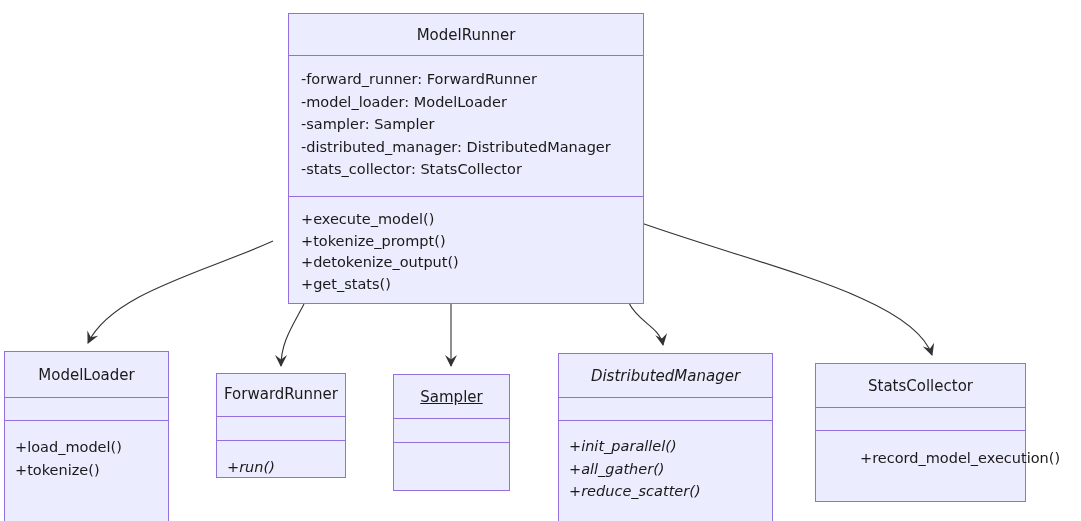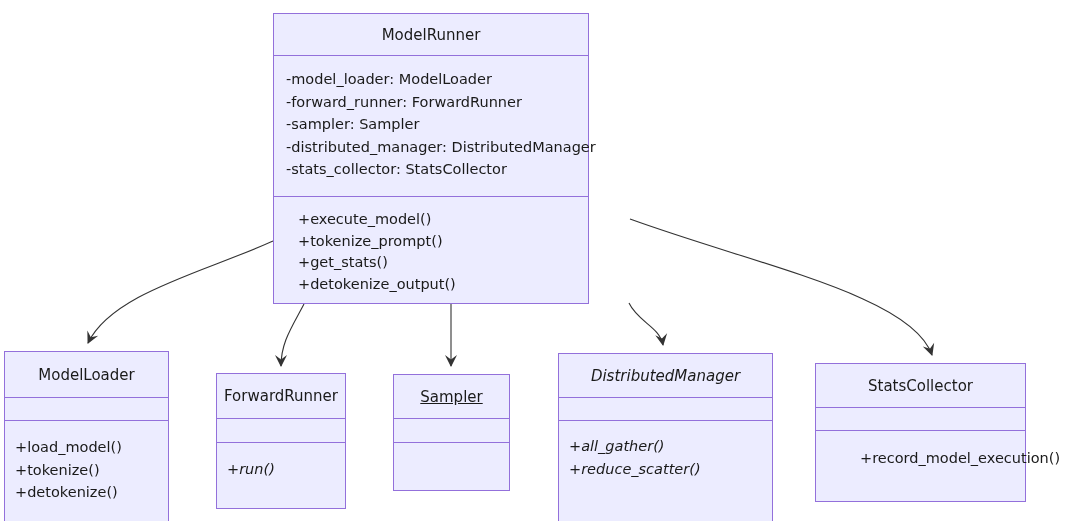--- a/index.html
+++ b/index.html
@@ -36,33 +36,33 @@
   }
   .class-attrs,.class-methods{
     flex:0 0 auto;
     padding-left:10px;padding-right:6px;
     line-height:22.5px;
   }
   .class-attrs{border-bottom:1px solid var(--box-border);}
   .member{white-space:nowrap;}
 
   
-  #box-0{left:273px;top:13px;width:316px;height:291px;}
+  #box-0{left:288px;top:13px;width:356px;height:291px;}
   #box-0 .class-title{height:42px;}
   #box-0 .class-attrs{height:141px;padding-top:12px;line-height:22.6px;padding-left:12px;}
-  #box-0 .class-methods{padding-top:12px;line-height:21.5px;padding-left:24px;}
+  #box-0 .class-methods{padding-top:12px;line-height:21.5px;padding-left:12px;}
 
   
   #box-1{left:4px;top:351px;width:165px;height:208px;}
   #box-1 .class-title{height:46px;}
   #box-1 .class-attrs{height:23px;}
   #box-1 .class-methods{padding-top:15px;}
 
   
-  #box-2{left:216px;top:373px;width:130px;height:136px;}
+  #box-2{left:216px;top:373px;width:130px;height:105px;justify-content:center;}
   #box-2 .class-title{height:45px;}
   #box-2 .class-attrs{height:24px;}
   #box-2 .class-methods{padding-top:15px;font-style:italic;}
 
   
   #box-3{left:393px;top:374px;width:117px;height:117px;text-decoration:underline;}
   #box-3 .class-title{height:44px;}
   #box-3 .class-attrs{height:24px;}
   #box-3 .class-methods{padding-top:15px;}
 
@@ -92,61 +92,61 @@
     <path class="edge" d="M 273 241 C 205 272, 112 293, 88 343" marker-end="url(#arrowhead)"></path>
     <path class="edge" d="M 304 304 C 292 327, 281 342, 281 366" marker-end="url(#arrowhead)"></path>
     <path class="edge" d="M 451 304 L 451 366" marker-end="url(#arrowhead)"></path>
     <path class="edge" d="M 629 303 C 638 322, 660 327, 663 345" marker-end="url(#arrowhead)"></path>
     <path class="edge" d="M 630 219 C 760 266, 912 296, 932 355" marker-end="url(#arrowhead)"></path>
   </svg>
 
   <div class="class-box" id="box-0">
     <div class="class-title">ModelRunner</div>
     <div class="class-attrs">
+      <div class="member">-forward_runner: ForwardRunner</div>
       <div class="member">-model_loader: ModelLoader</div>
-      <div class="member">-forward_runner: ForwardRunner</div>
       <div class="member">-sampler: Sampler</div>
       <div class="member">-distributed_manager: DistributedManager</div>
       <div class="member">-stats_collector: StatsCollector</div>
     </div>
     <div class="class-methods">
       <div class="member">+execute_model()</div>
       <div class="member">+tokenize_prompt()</div>
+      <div class="member">+detokenize_output()</div>
       <div class="member">+get_stats()</div>
-      <div class="member">+detokenize_output()</div>
     </div>
   </div>
 
   <div class="class-box" id="box-1">
     <div class="class-title">ModelLoader</div>
     <div class="class-attrs"></div>
     <div class="class-methods">
       <div class="member">+load_model()</div>
       <div class="member">+tokenize()</div>
-      <div class="member">+detokenize()</div>
     </div>
   </div>
 
   <div class="class-box" id="box-2">
     <div class="class-title">ForwardRunner</div>
     <div class="class-attrs"></div>
     <div class="class-methods">
       <div class="member">+run()</div>
     </div>
   </div>
 
   <div class="class-box" id="box-3">
     <div class="class-title">Sampler</div>
     <div class="class-attrs"></div>
   </div>
 
   <div class="class-box" id="box-4">
     <div class="class-title">DistributedManager</div>
     <div class="class-attrs"></div>
     <div class="class-methods">
+      <div class="member">+init_parallel()</div>
       <div class="member">+all_gather()</div>
       <div class="member">+reduce_scatter()</div>
     </div>
   </div>
 
   <div class="class-box" id="box-5">
     <div class="class-title">StatsCollector</div>
     <div class="class-attrs"></div>
     <div class="class-methods">
       <div class="member">+record_model_execution()</div>

